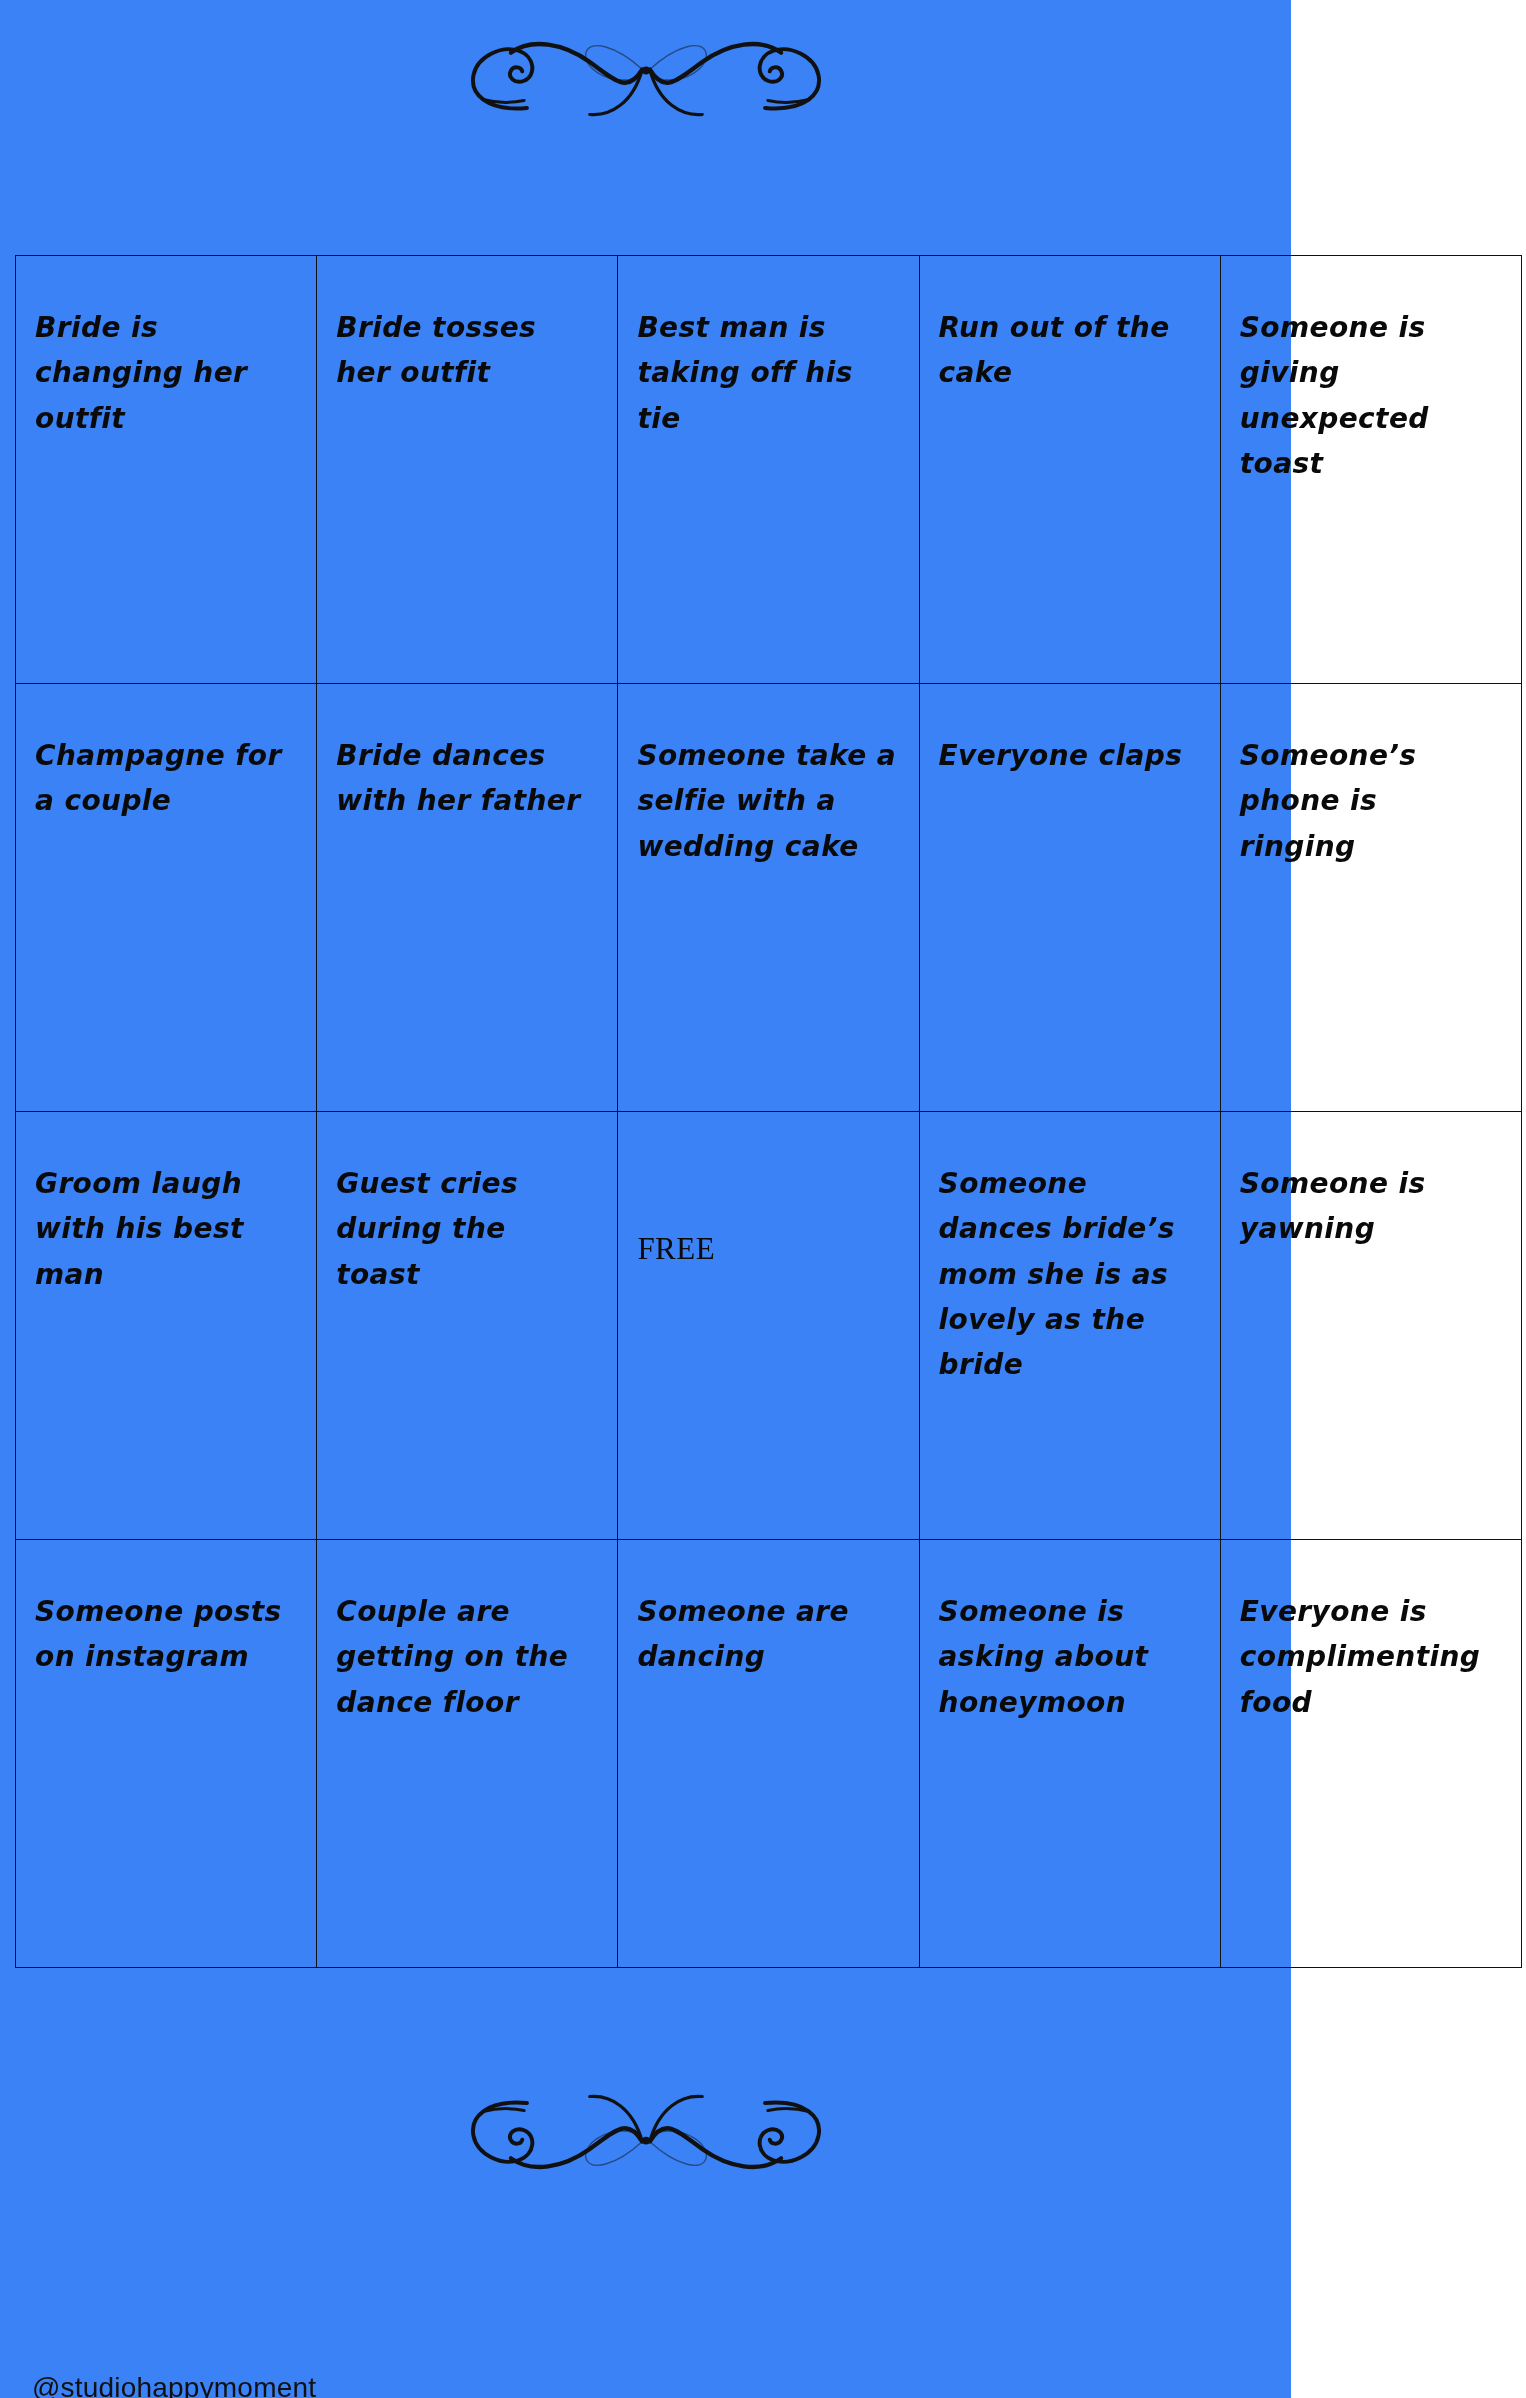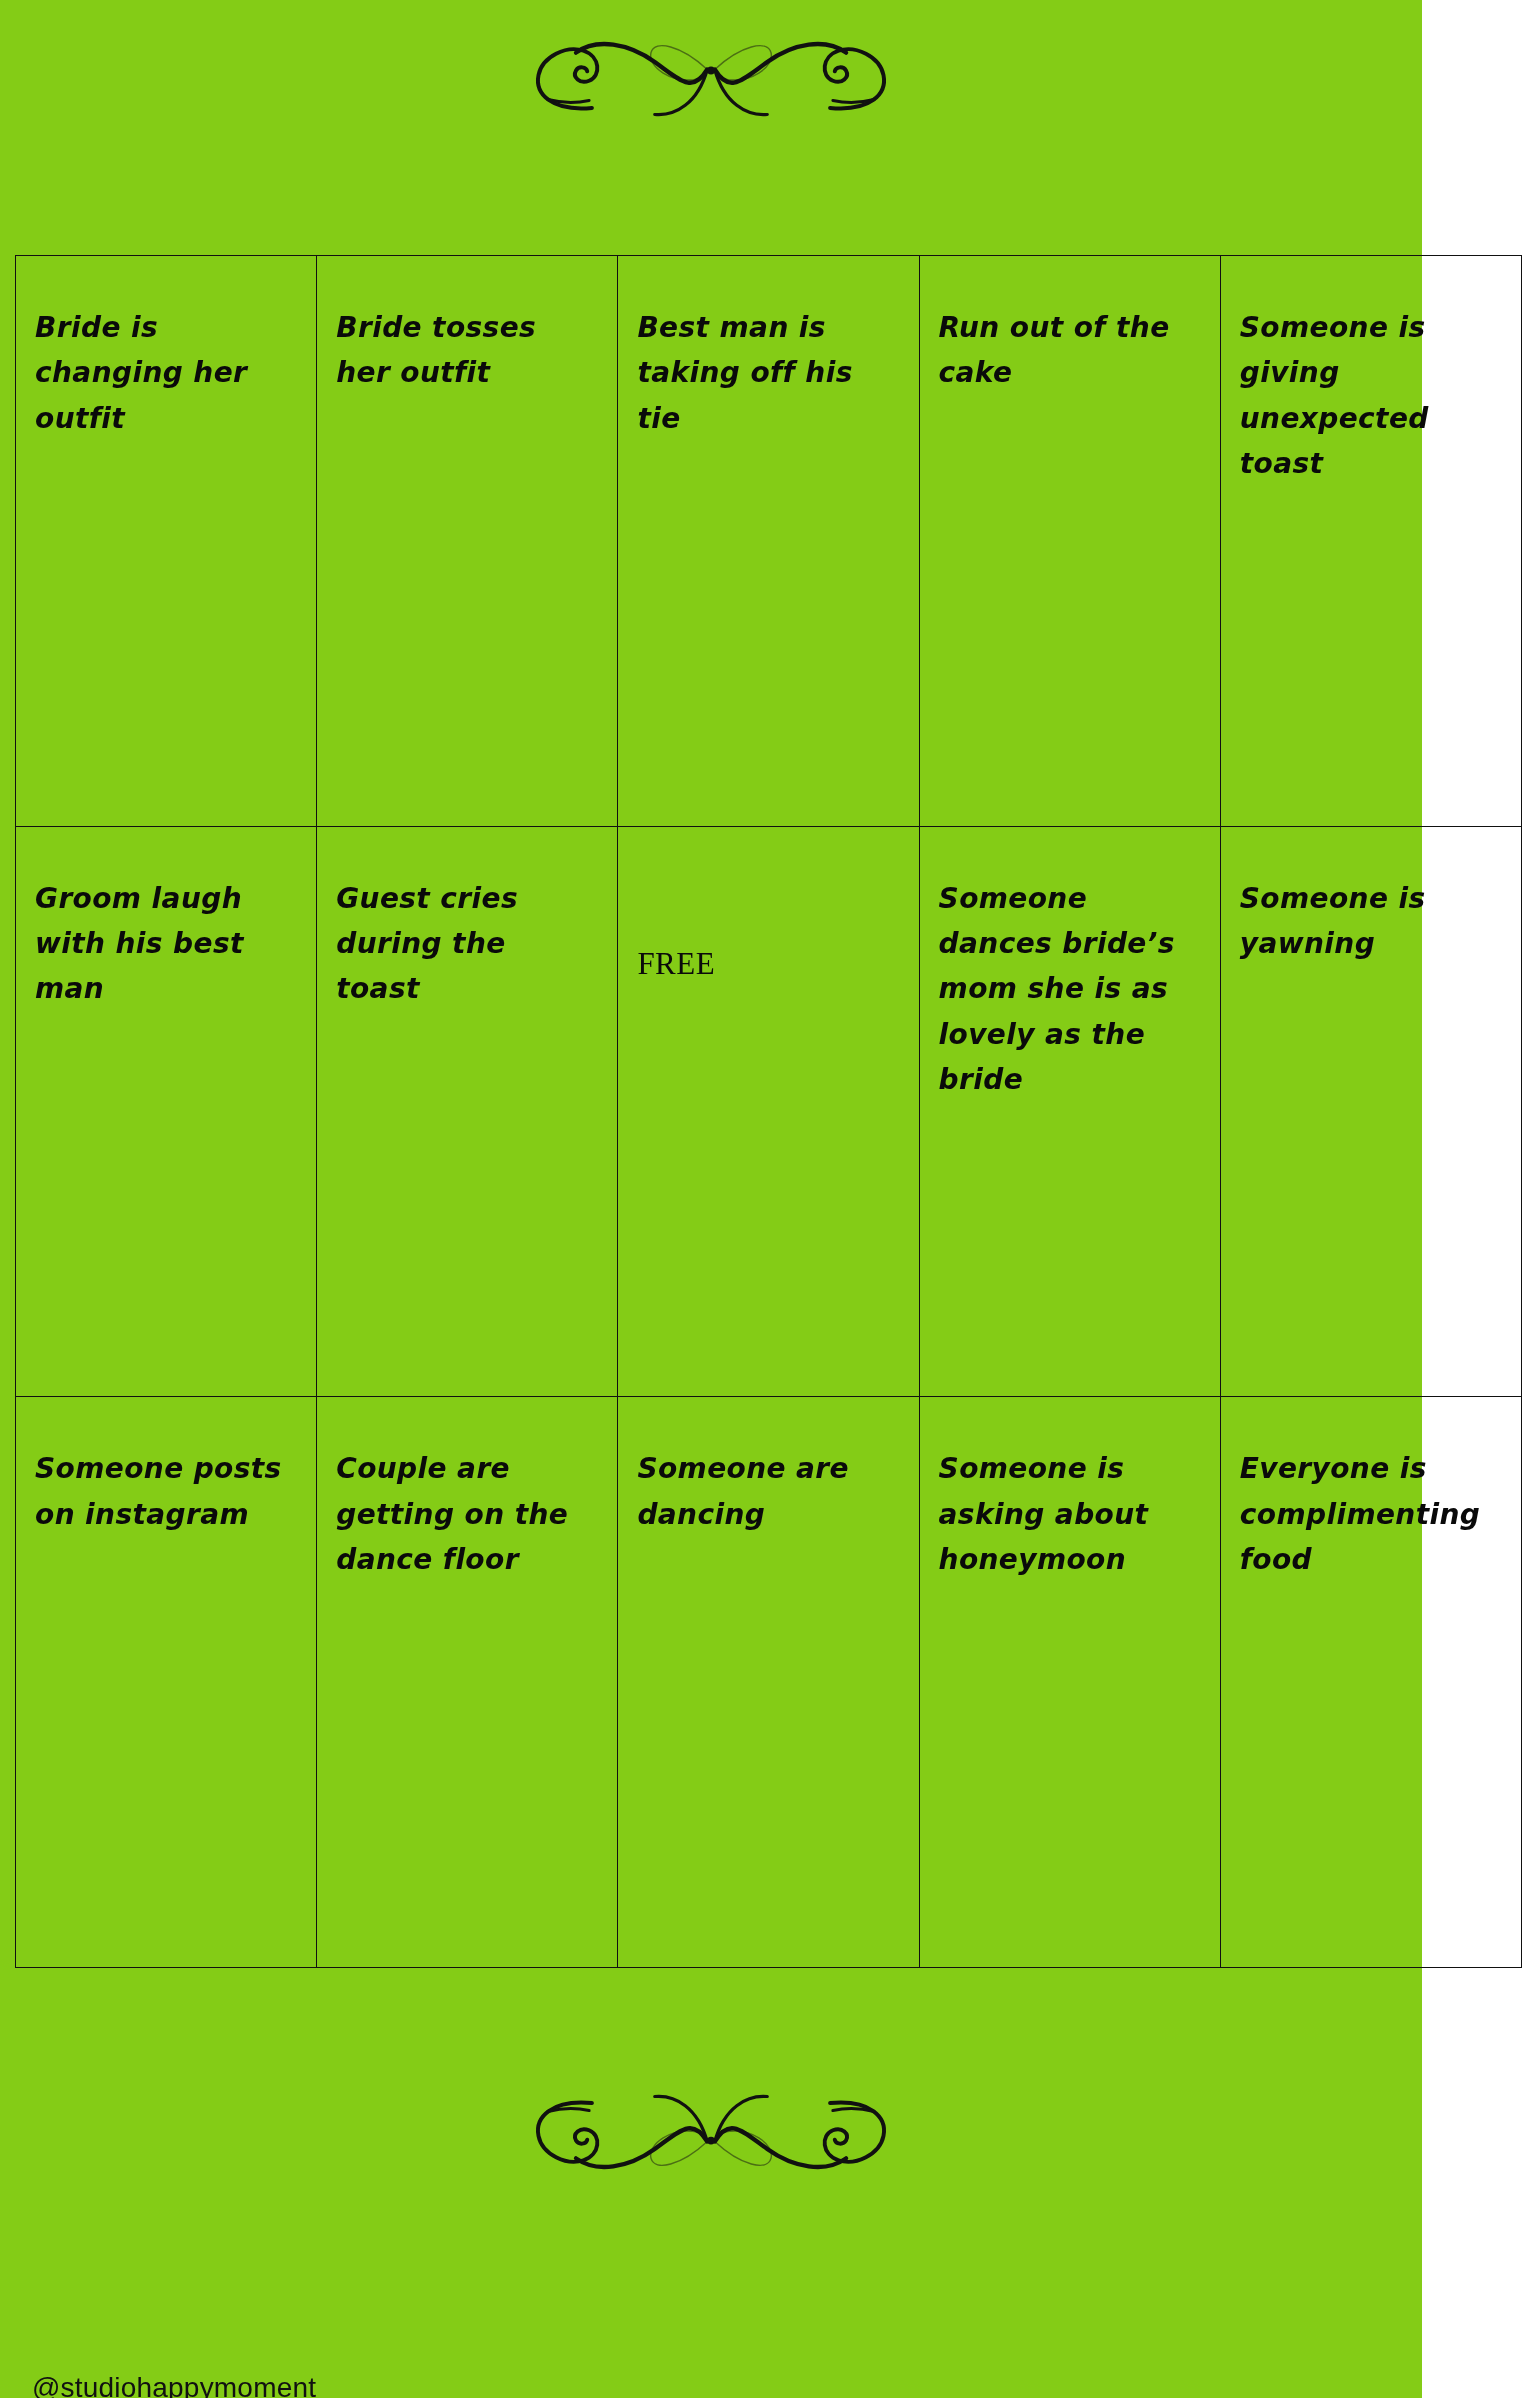--- a/index.html
+++ b/index.html
@@ -12,23 +12,23 @@
     width: 1526px;
     height: 2399px;
     position: relative;
     font-family: "DejaVu Sans", sans-serif;
     color: #000000;
     overflow: hidden;
   }
 
   .page {
     position: relative;
-    width: 1422px;
+    width: 1291px;
     height: 2399px;
-    background: #84cc16;
+    background: #3b82f6;
   }
 
   
   .ornament {
     position: absolute;
     left: 50%;
     transform: translateX(-50%);
     width: 394px;
     height: 105px;
     pointer-events: none;
@@ -155,20 +155,37 @@
           </td>
         <td class="bingo-cell">
             <div class="cell-inner">Run out of the cake</div>
           </td>
         <td class="bingo-cell">
             <div class="cell-inner">Someone is giving unexpected toast</div>
           </td>
       </tr>
       <tr class="bingo-row">
         <td class="bingo-cell">
+            <div class="cell-inner">Champagne for a couple</div>
+          </td>
+        <td class="bingo-cell">
+            <div class="cell-inner">Bride dances with her father</div>
+          </td>
+        <td class="bingo-cell">
+            <div class="cell-inner">Someone take a selfie with a wedding cake</div>
+          </td>
+        <td class="bingo-cell">
+            <div class="cell-inner">Everyone claps</div>
+          </td>
+        <td class="bingo-cell">
+            <div class="cell-inner">Someone’s phone is ringing</div>
+          </td>
+      </tr>
+      <tr class="bingo-row">
+        <td class="bingo-cell">
             <div class="cell-inner">Groom laugh with his best man</div>
           </td>
         <td class="bingo-cell">
             <div class="cell-inner">Guest cries during the toast</div>
           </td>
         <td class="bingo-cell is-free">
             <div class="cell-inner">FREE</div>
           </td>
         <td class="bingo-cell">
             <div class="cell-inner">Someone dances bride’s mom she is as lovely as the bride</div>

